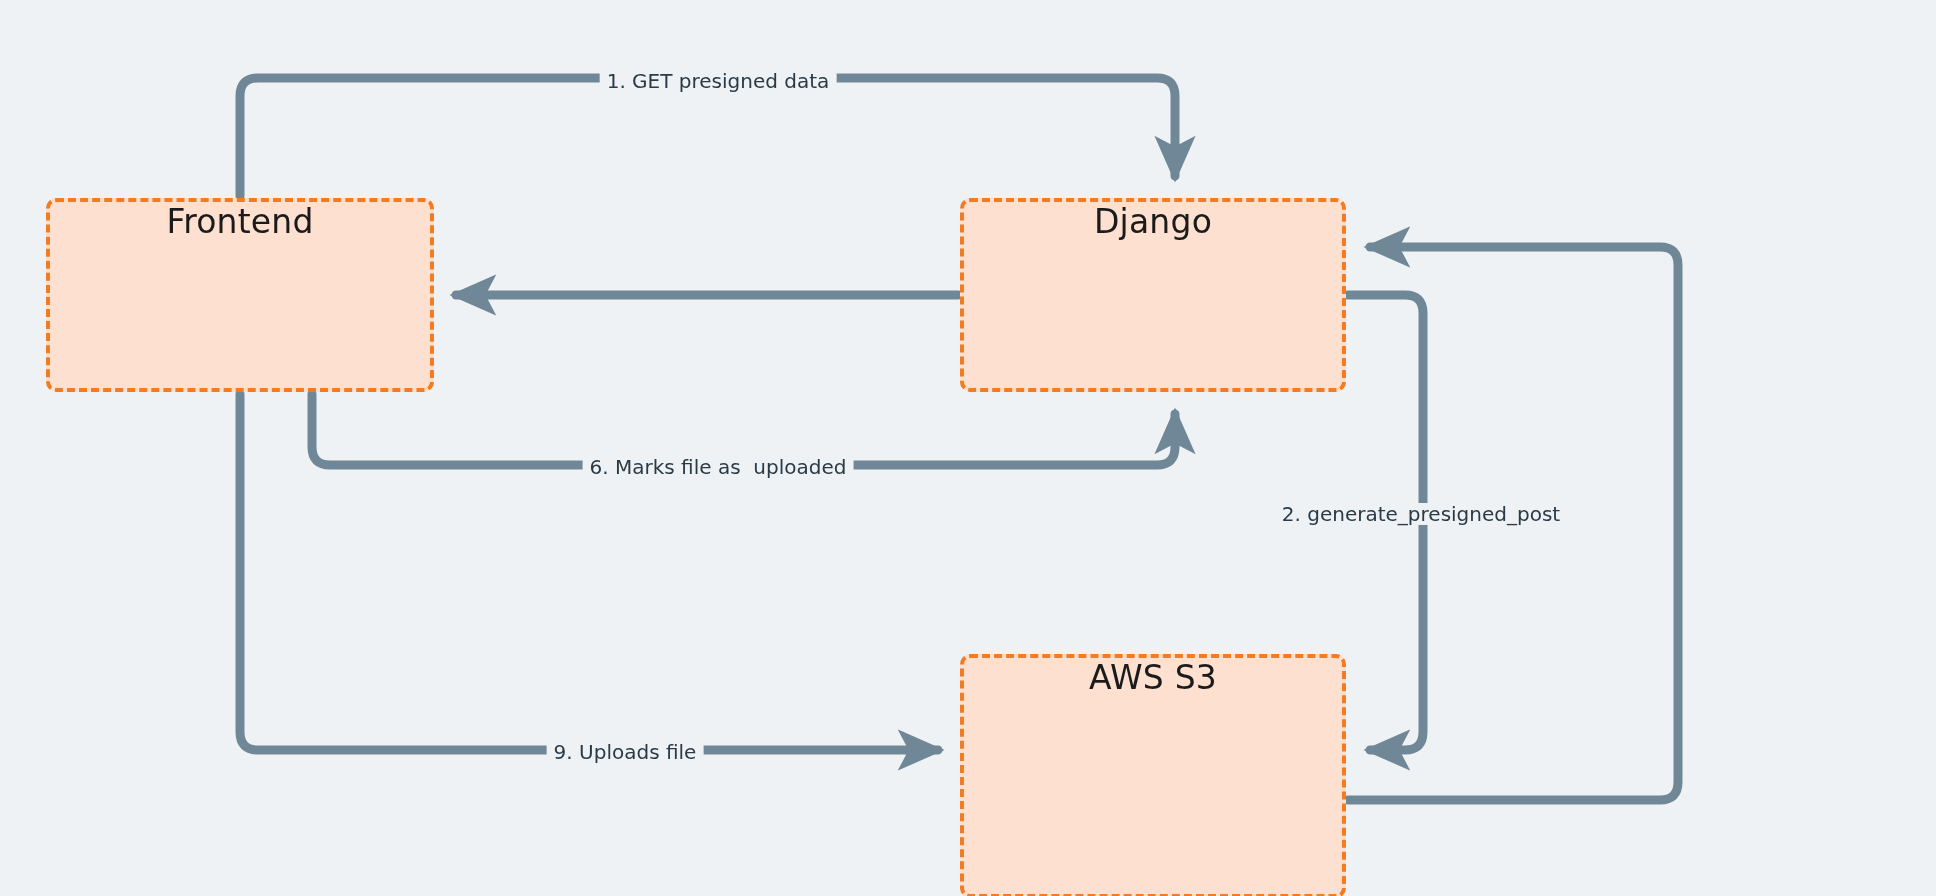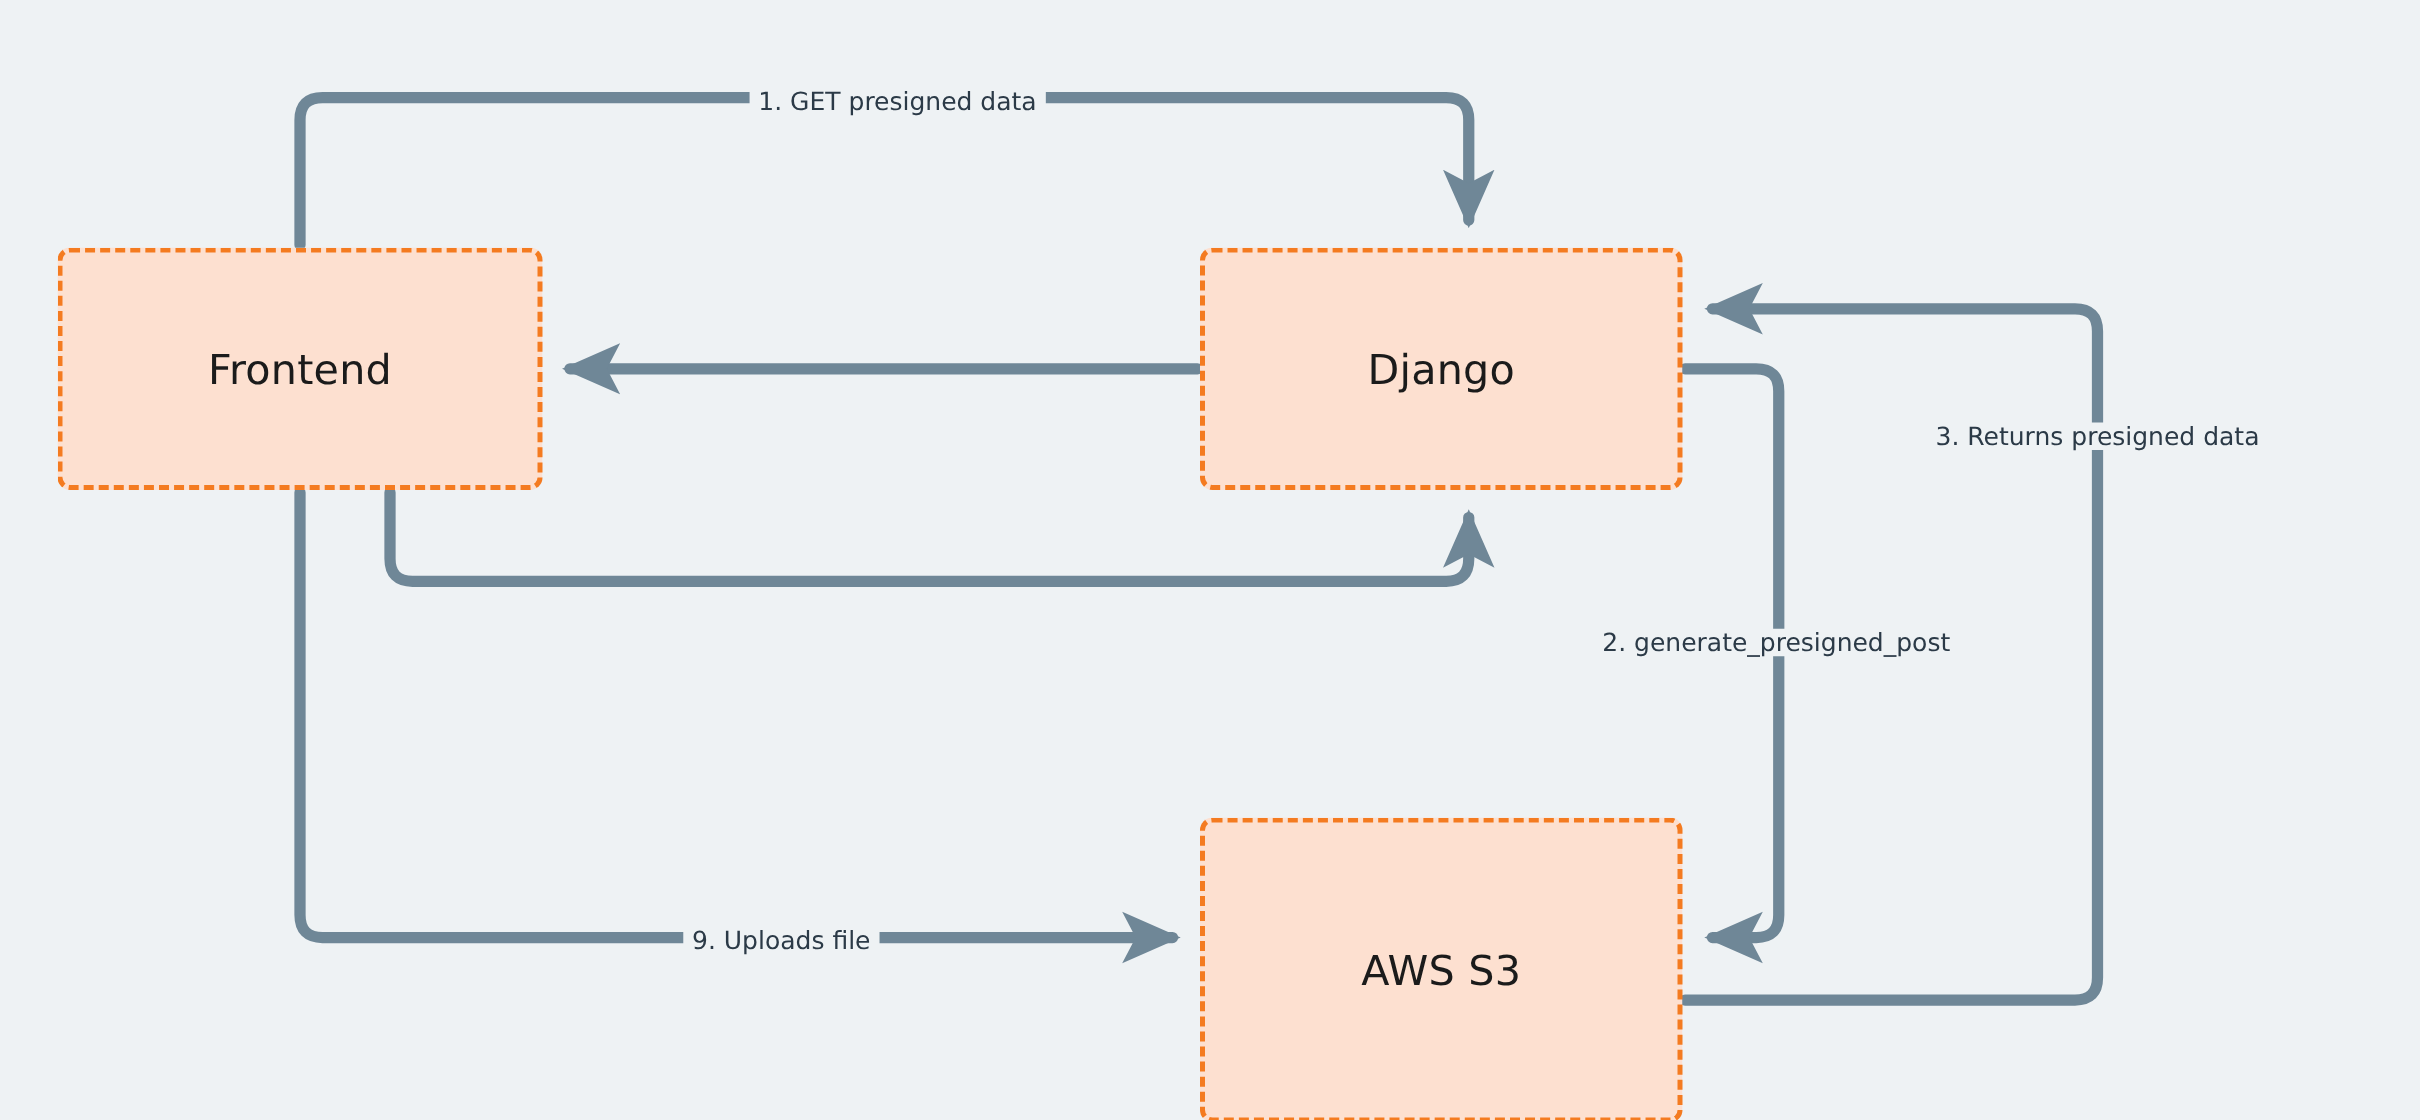--- a/index.html
+++ b/index.html
@@ -24,21 +24,20 @@
     width: 1936px;
     height: 896px;
   }
   .node {
     position: absolute;
     box-sizing: border-box;
     background: #fde0d0;
     border: 4px dashed #f47b20;
     border-radius: 10px;
     display: flex;
-    align-items: center;
     justify-content: center;
     color: #1b1b1b;
     font-size: 33px;
     letter-spacing: 0.2px;
   }
   .node-label {
     pointer-events: none;
   }
   .edge-label {
     position: absolute;
@@ -91,19 +90,19 @@
   </div>
 
   <div class="node" id="node-s3">
     <span class="node-label">AWS S3</span>
   </div>
 
   <div class="edge-label" style="left:718px; top:81px;">1. GET presigned data</div>
 
   <div class="edge-label" style="left:1421px; top:514px;">2. generate_presigned_post</div>
 
-  <div class="edge-label" style="left:1678px; top:349px;">3. Returns presigned data</div>
 
 
   <div class="edge-label" style="left:625px; top:752px;">9. Uploads file</div>
 
+  <div class="edge-label" style="left:718px; top:467px;">6. Marks file as  uploaded</div>
 
 </div>
 
 </body></html>

